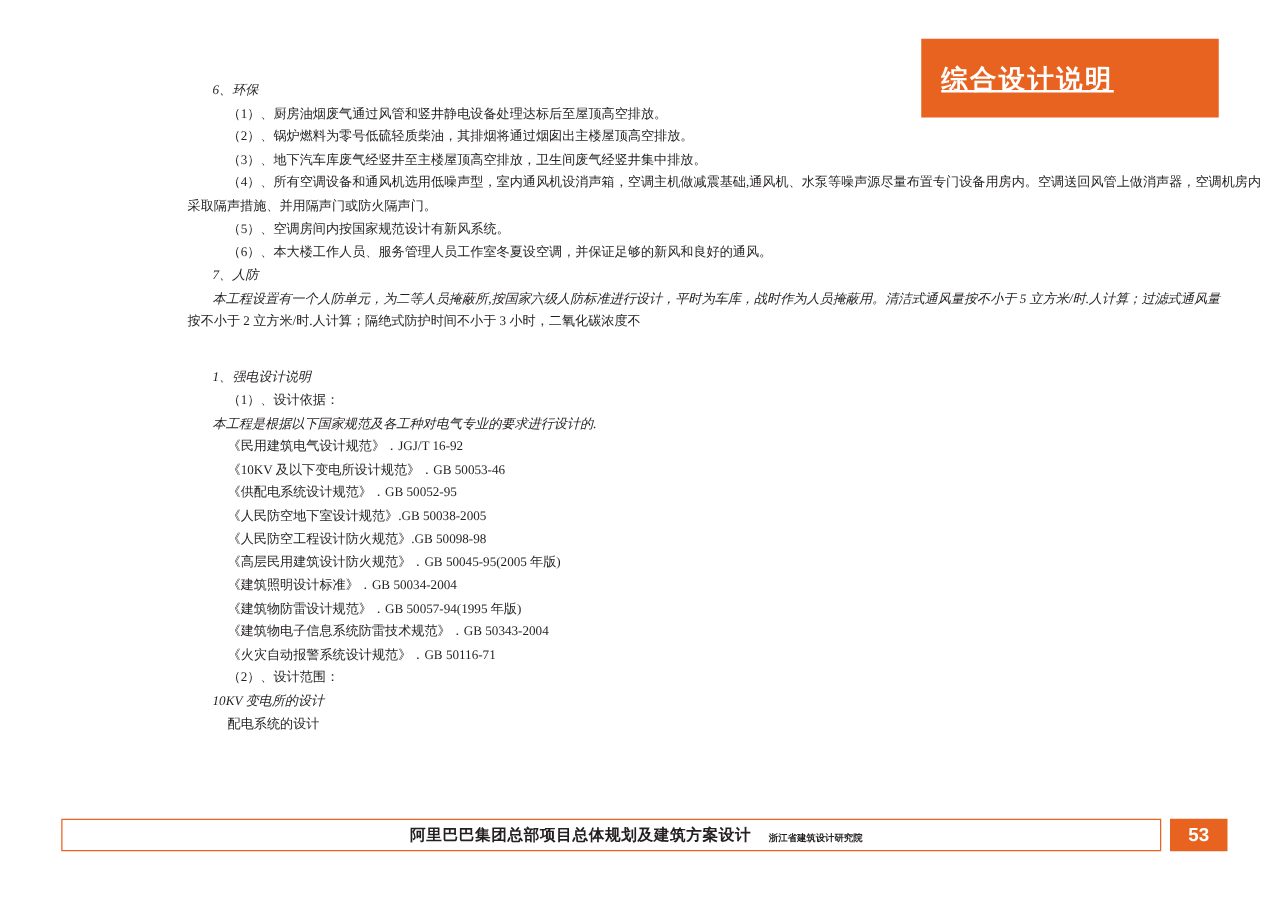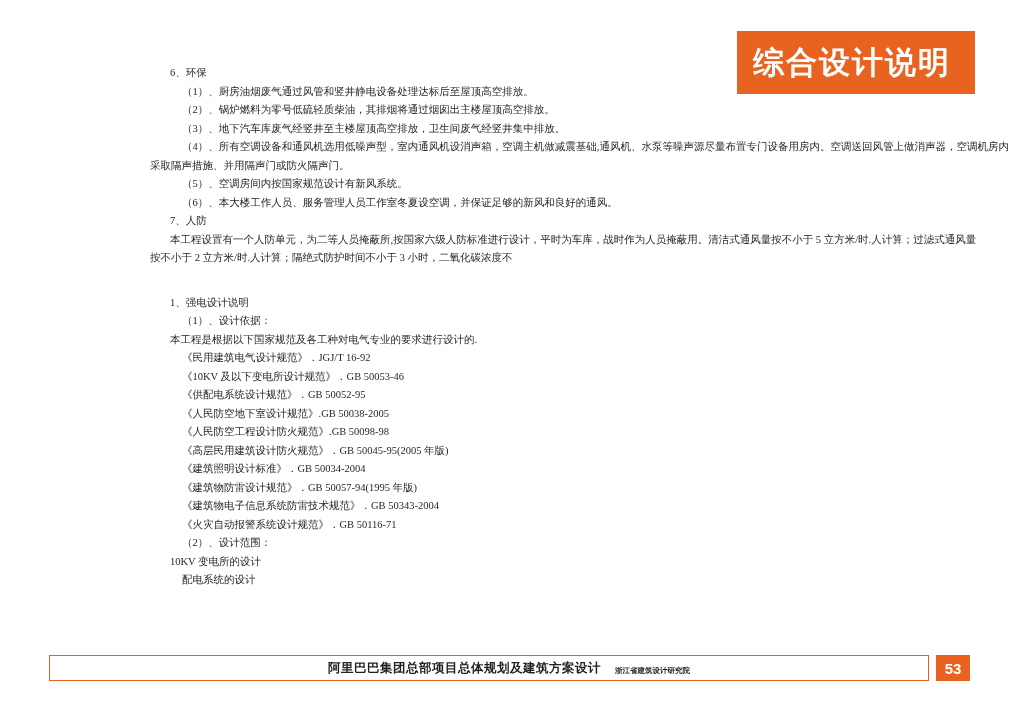--- a/index.html
+++ b/index.html
@@ -30,44 +30,45 @@
     left: 737px;
     top: 31px;
     width: 238px;
     height: 63px;
     background: #e8631f;
     display: flex;
     align-items: center;
   }
   .header-banner-title {
     color: #ffffff;
-    font-size: 31px;
+    font-size: 21px;
     font-weight: bold;
     letter-spacing: 2px;
     padding-left: 16px;
     font-family: "Liberation Sans", "DejaVu Sans", sans-serif;
     white-space: nowrap;
+    text-decoration: underline;
   }
 
   
   .content {
     position: absolute;
     left: 150px;
     top: 64px;
     width: 800px;
   }
 
   .line {
     font-size: 10.5px;
     line-height: 18.5px;
     color: #231f20;
     white-space: nowrap;
   }
 
-  .indent-1 { padding-left: 20px; }
+  .indent-1 { padding-left: 20px; font-style: italic; }
   .indent-2 { padding-left: 32px; }
 
   .section-title {
     font-size: 11px;
     font-weight: bold;
     line-height: 18.5px;
     color: #231f20;
     white-space: nowrap;
   }
 
@@ -109,21 +110,21 @@
     color: #231f20;
     font-family: "Liberation Sans", "DejaVu Sans", sans-serif;
     margin-left: 14px;
     align-self: flex-end;
     padding-bottom: 4px;
   }
   .page-number-box {
     position: absolute;
     left: 887px;
     top: 0;
-    width: 34px;
+    width: 46px;
     height: 26px;
     background: #e8631f;
     display: flex;
     align-items: center;
     justify-content: center;
   }
   .page-number {
     color: #ffffff;
     font-size: 15px;
     font-weight: bold;

